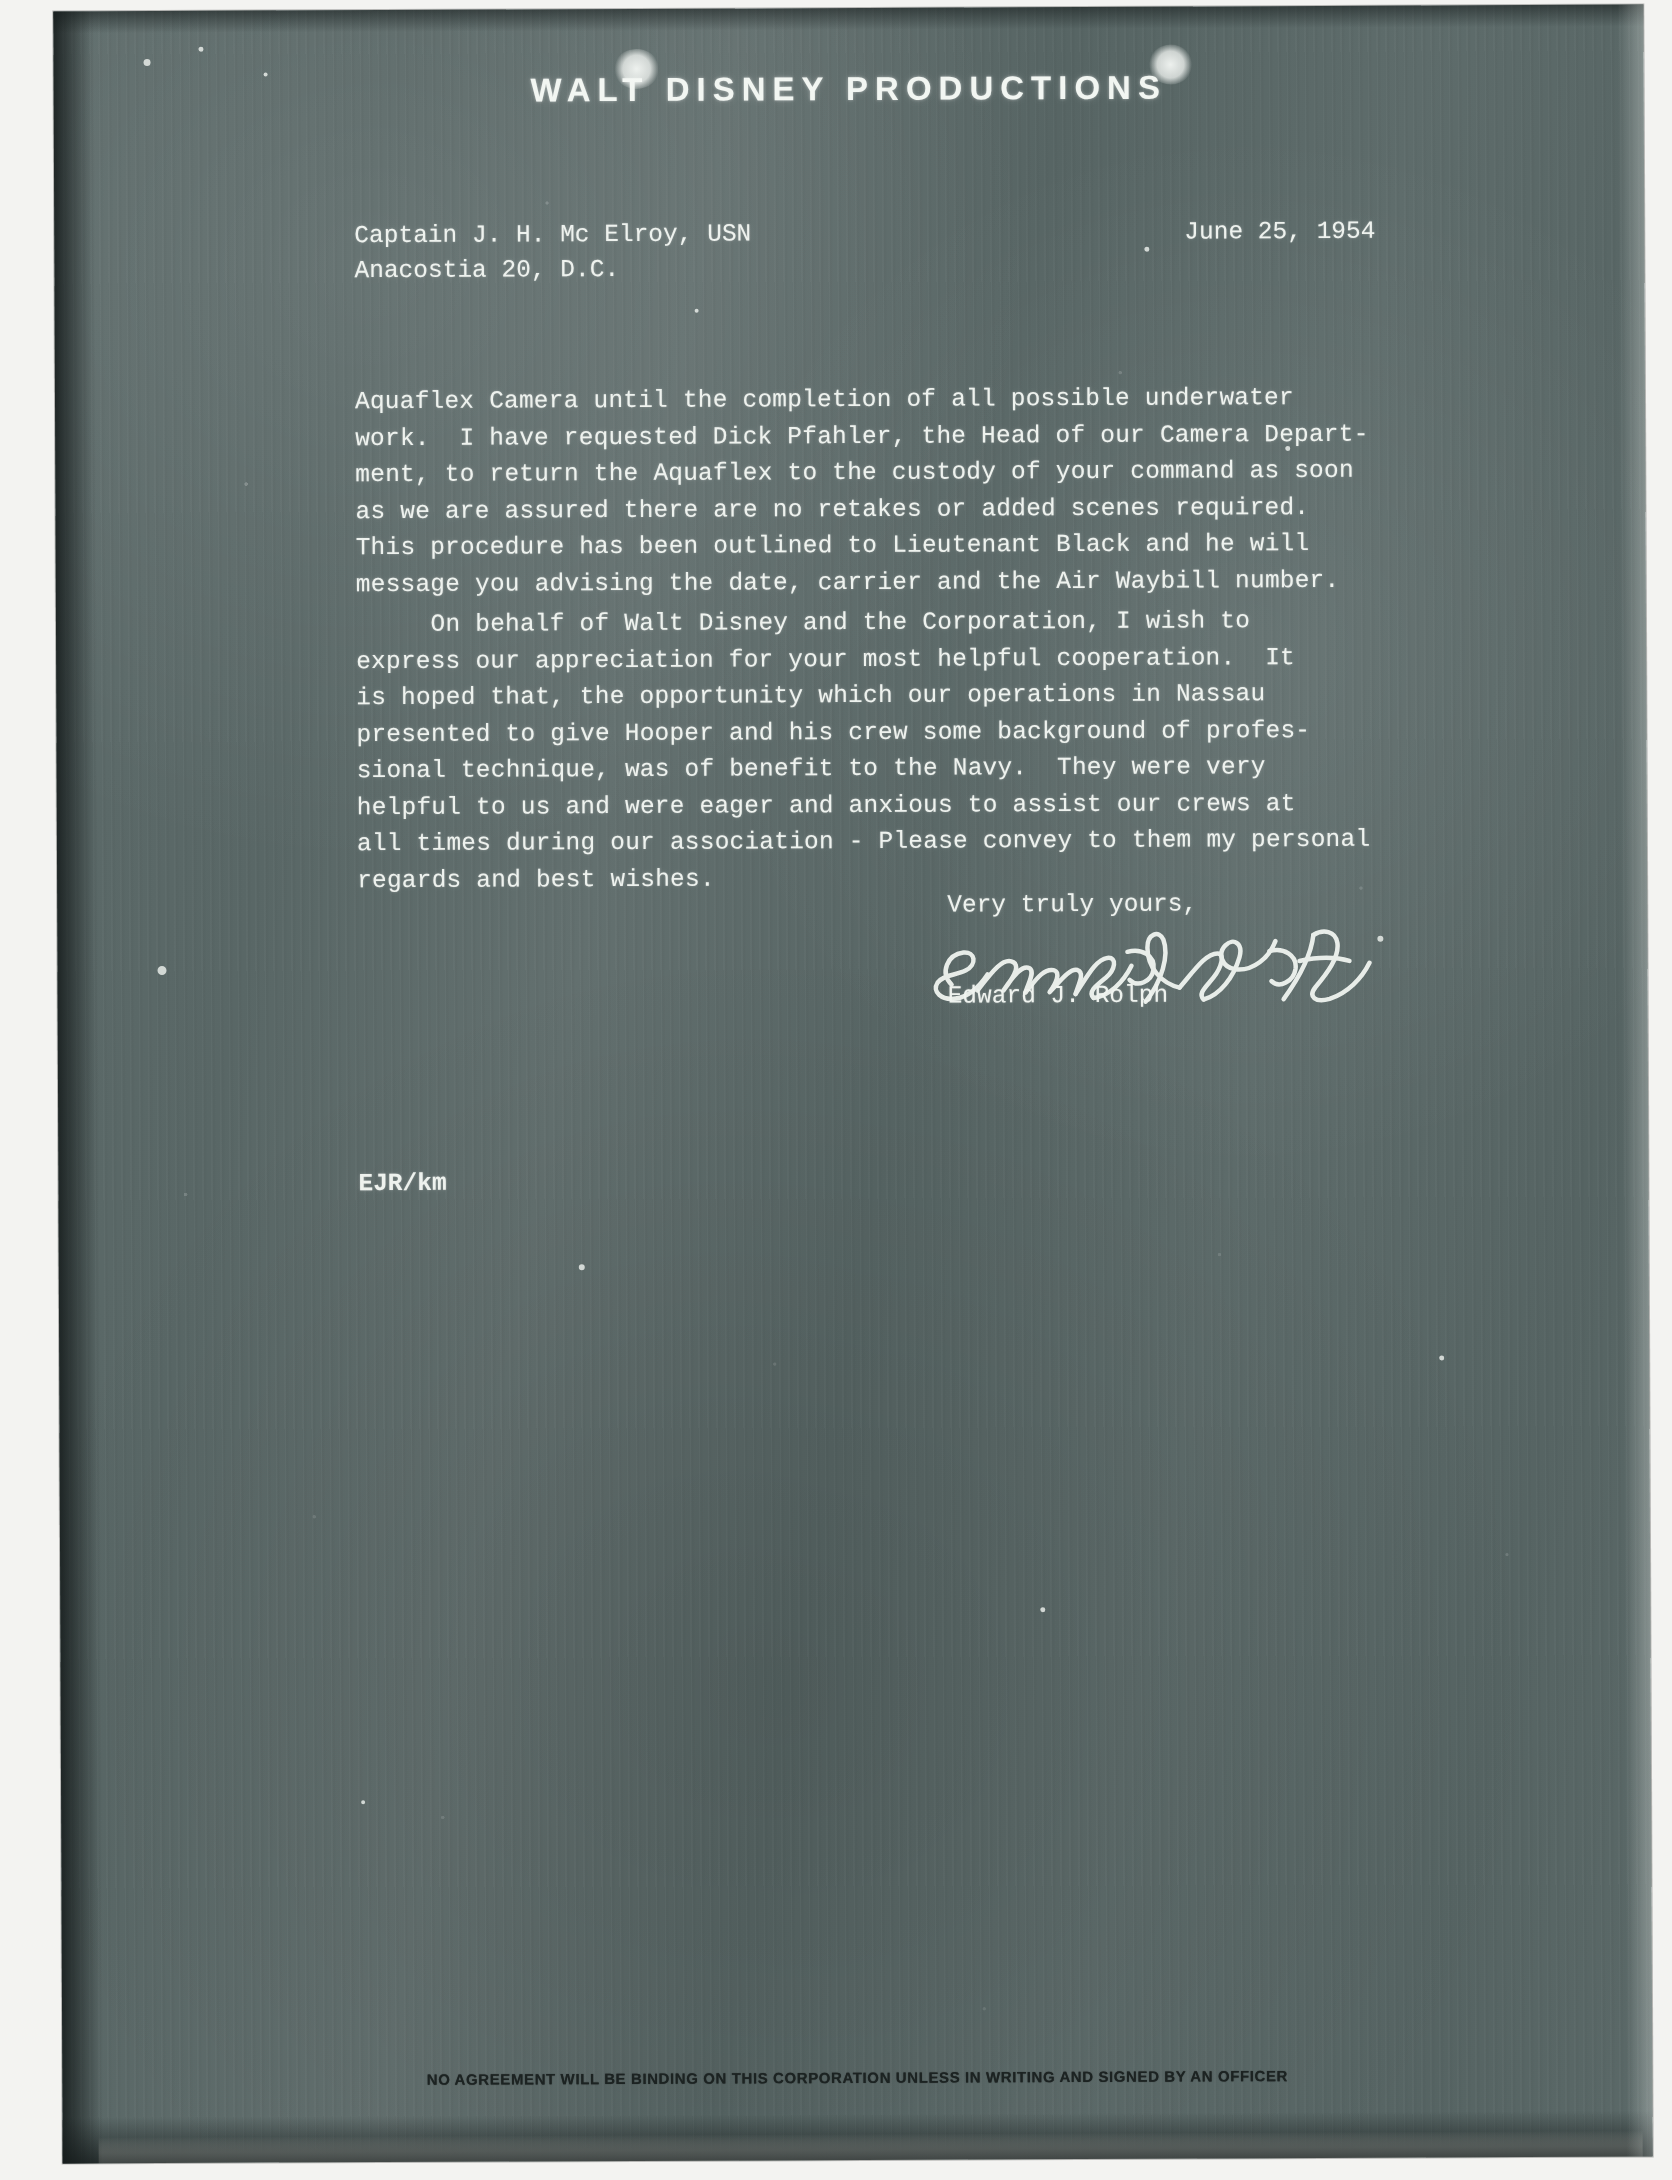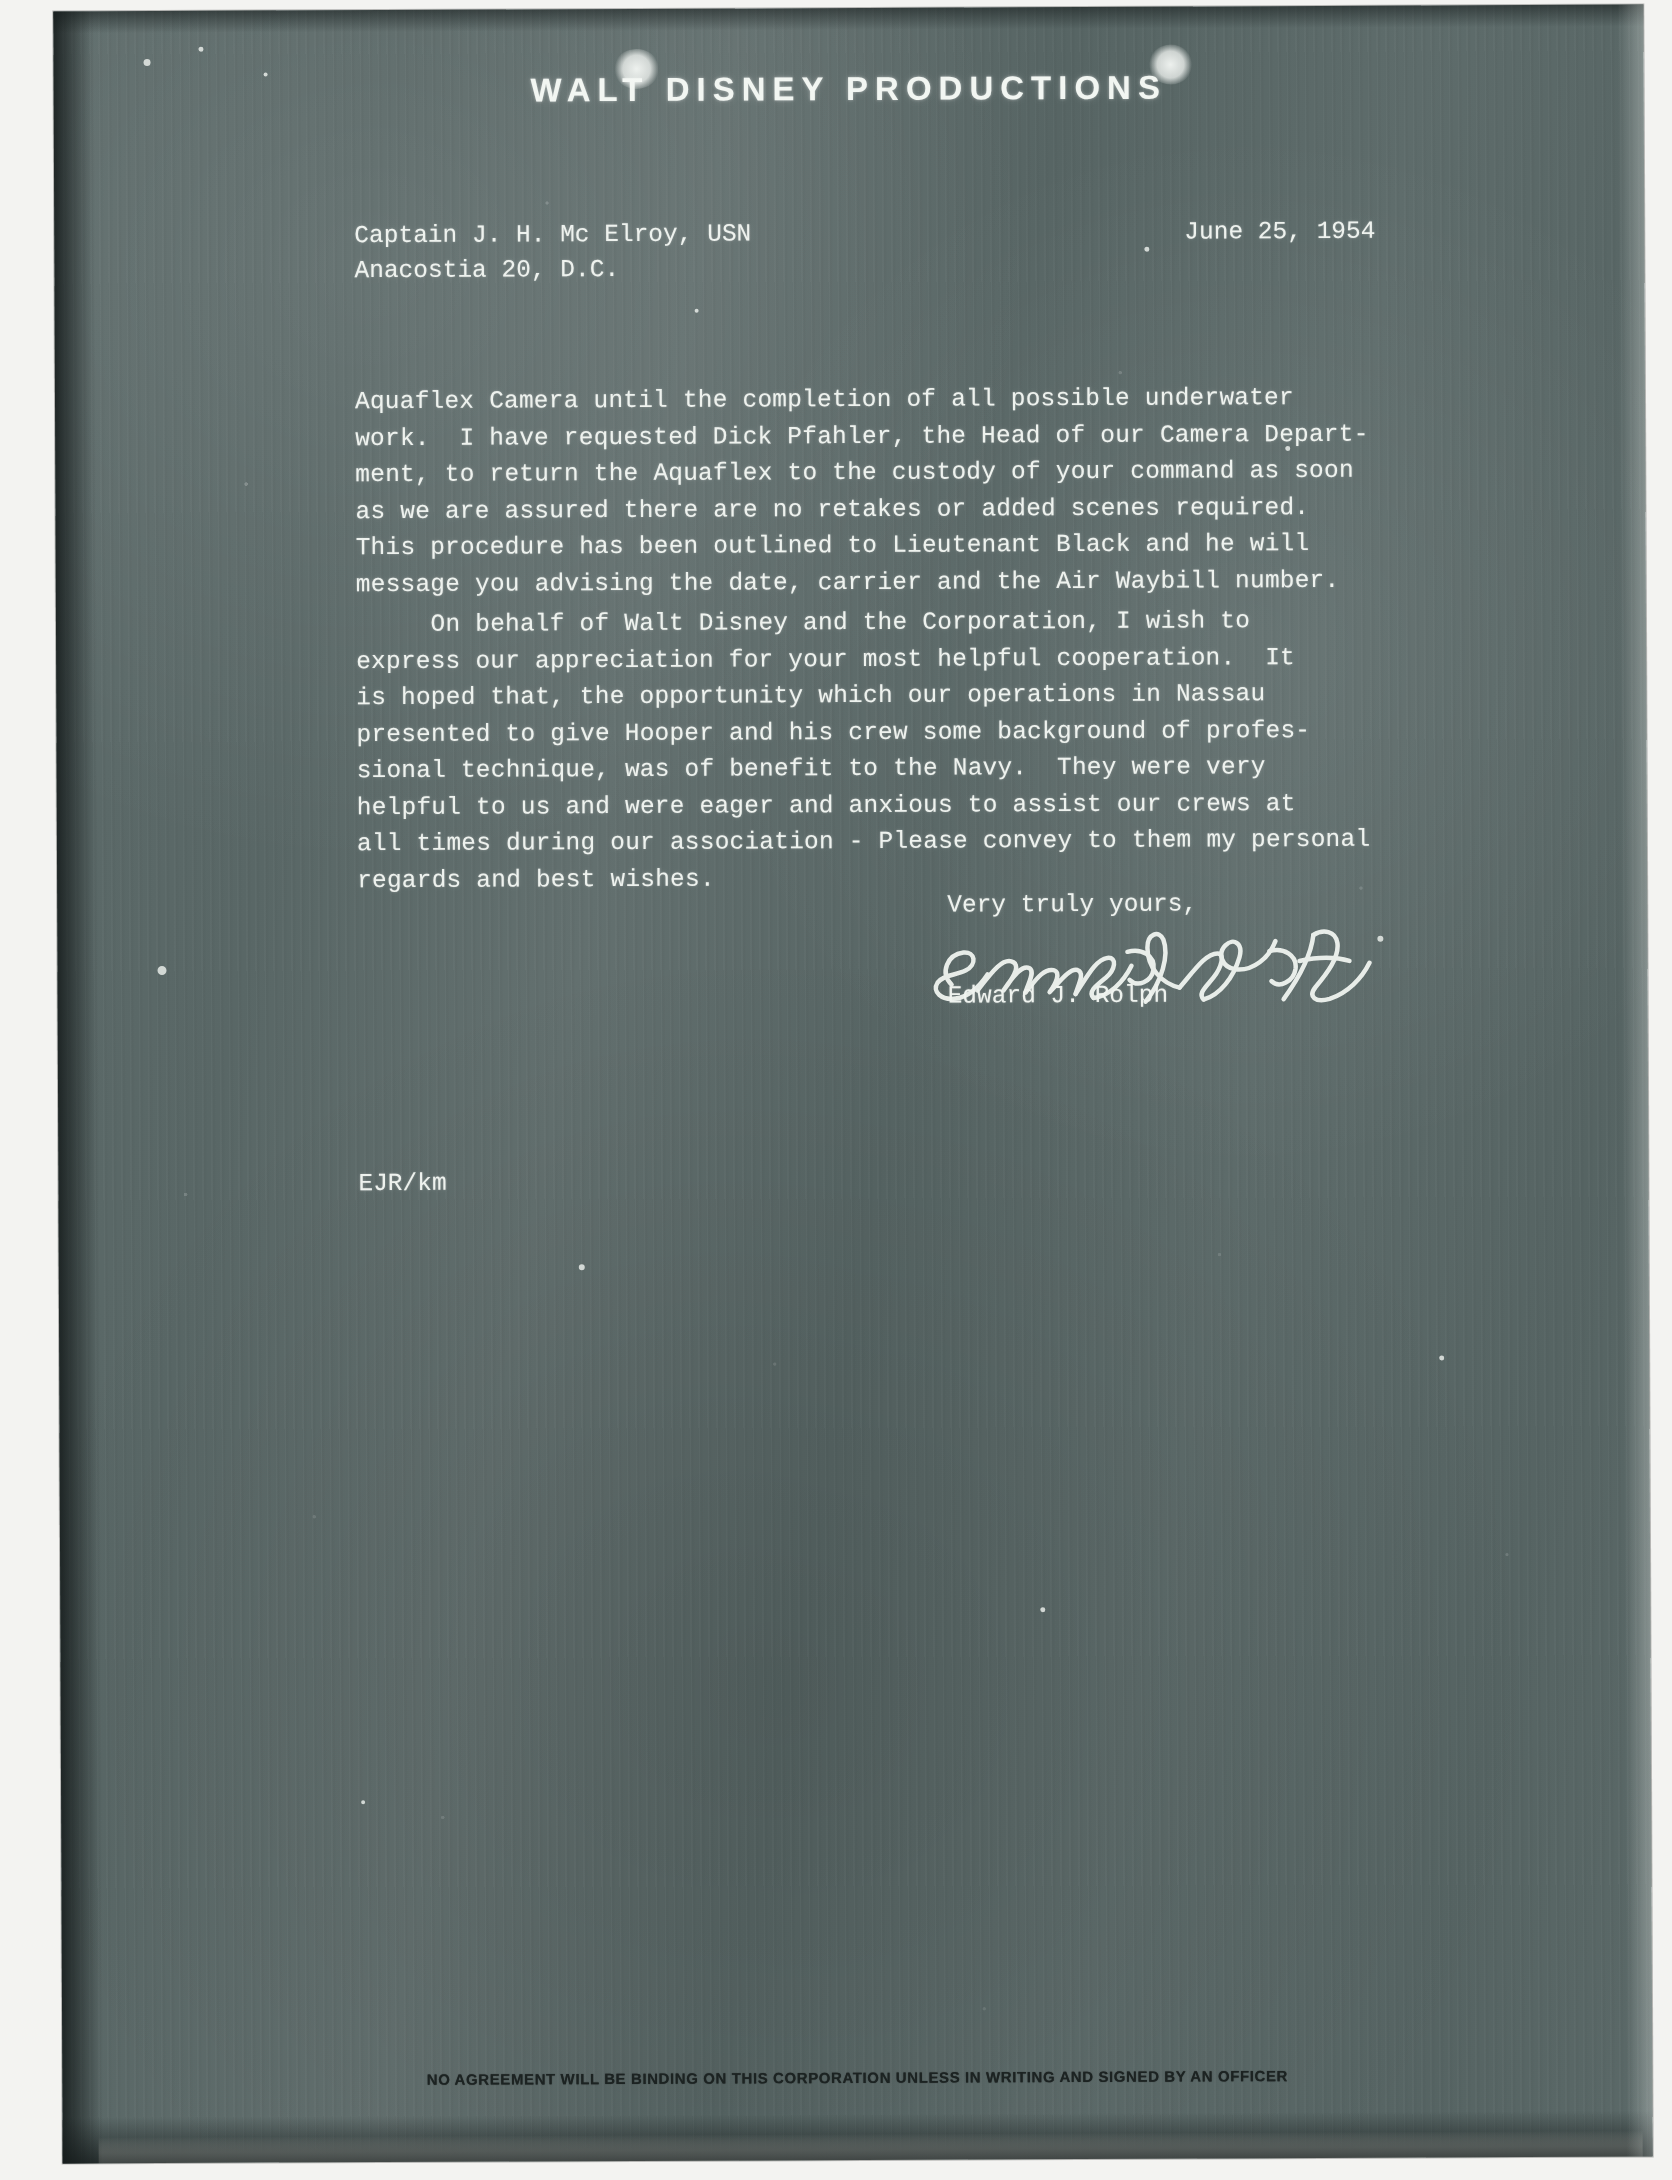--- a/index.html
+++ b/index.html
@@ -159,20 +159,21 @@
     width: 470px;
     height: 110px;
     pointer-events: none;
   }
   .signature svg { width: 100%; height: 100%; display: block; }
 
   .initials {
     top: 1160px;
     left: 300px;
     font-size: 24.5px;
+    font-weight: bold;
   }
 
   .footer-note {
     position: absolute;
     bottom: 74px;
     left: 0;
     width: 100%;
     text-align: center;
     font-family: "Liberation Sans", sans-serif;
     font-weight: bold;

